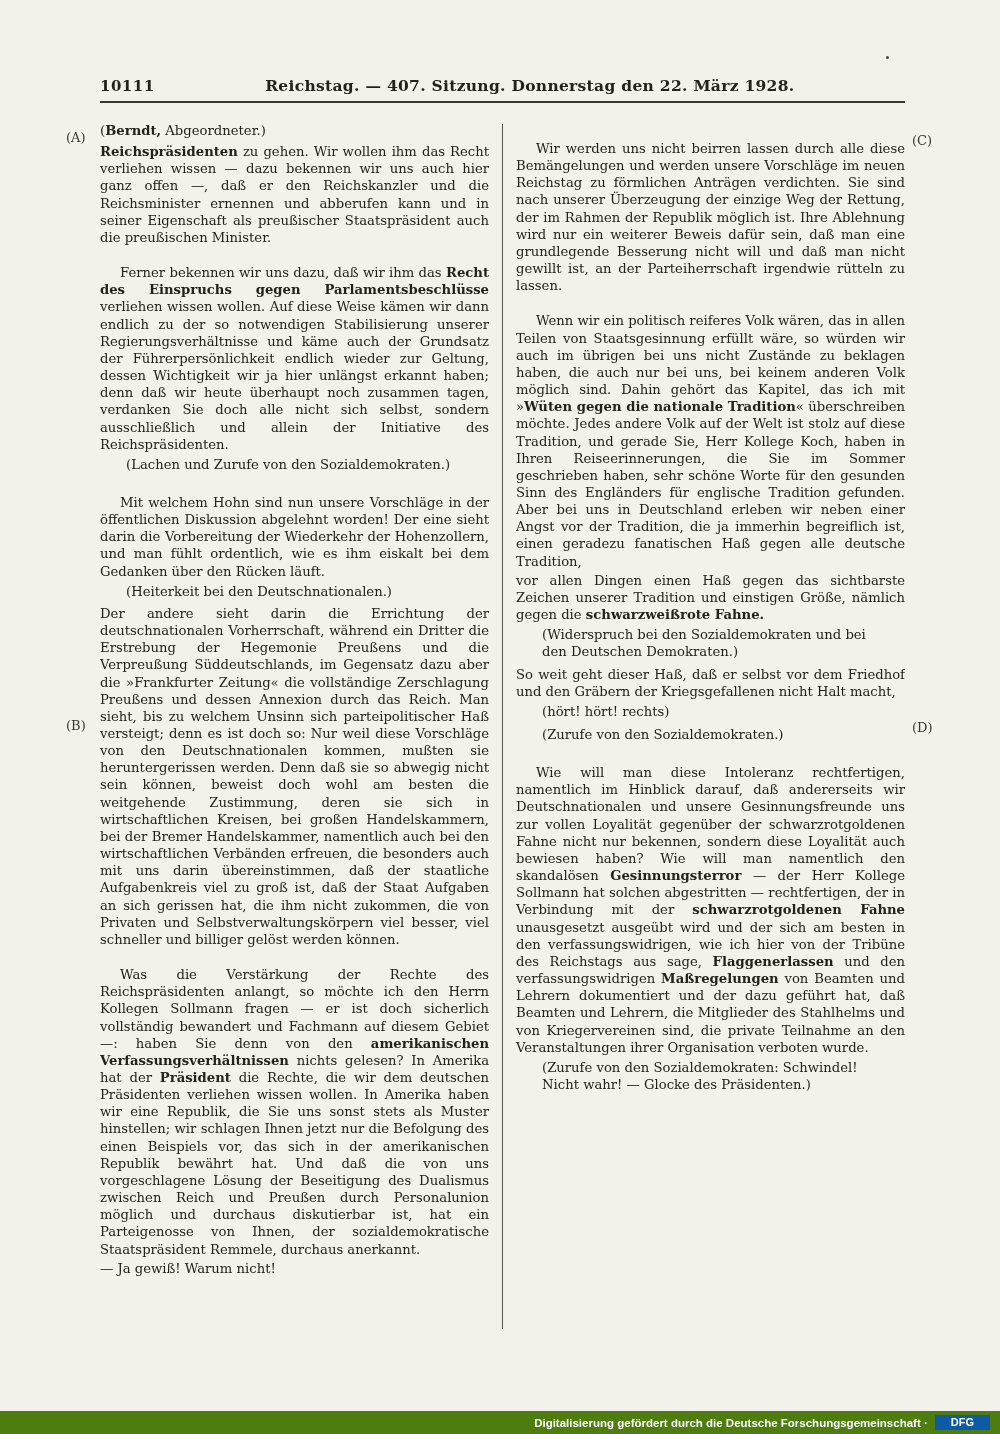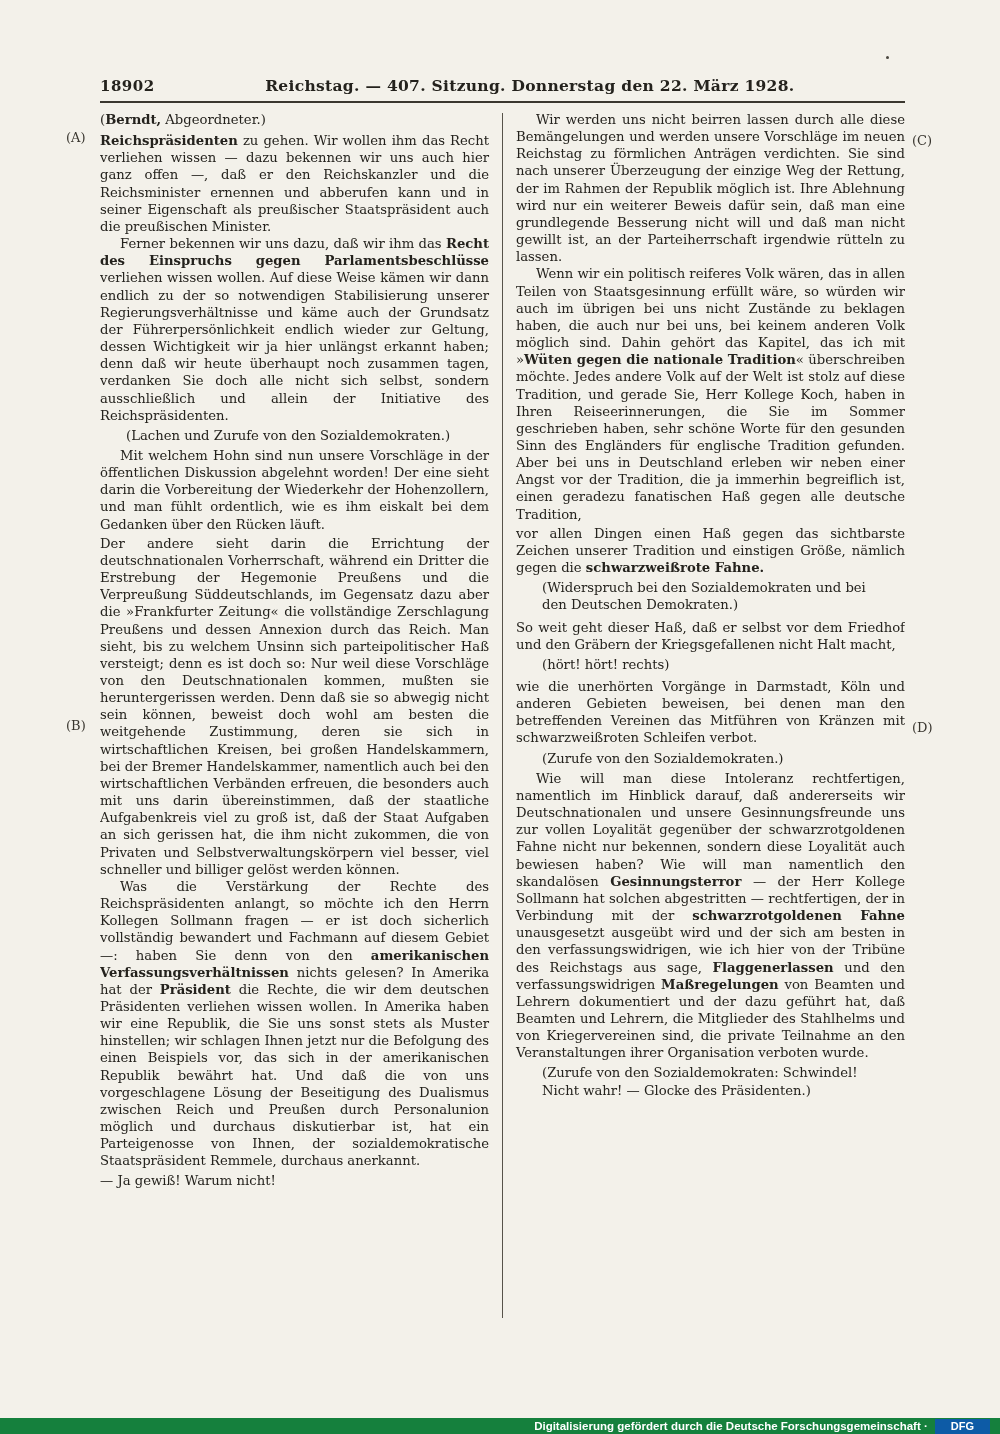--- a/index.html
+++ b/index.html
@@ -21,38 +21,38 @@
   }
   .pagenum { font-size: 15px; letter-spacing: 0.5px; }
   .title { flex: 1; text-align: center; font-size: 15.5px; letter-spacing: 0.3px; }
   .header-rule {
     position: absolute;
     top: 101px; left: 100px; width: 805px;
     border-top: 2px solid #3a372f;
   }
   .columns {
     position: absolute;
-    top: 111px; left: 100px; width: 805px; height: 1290px;
+    top: 122px; left: 100px; width: 805px; height: 1290px;
     display: flex;
     overflow: hidden;
   }
   .col {
     flex: 1;
     text-align: justify;
     font-size: 13.2px;
     line-height: 1.3;
   }
   .col-divider {
     width: 1px;
     height: 1205px;
     background: #57534a;
     margin: 2px 13px 0 13px;
   }
   .blk { margin: 0; padding: 0; }
-  .para  { text-indent: 20px; margin-top: 0; }
+  .para  { text-indent: 20px; margin-top: 18px; }
   .flush { margin-top: 2px; }
   .speaker { margin-bottom: 4px; }
   .stage { text-align: left; padding: 3px 26px 3px 26px; text-indent: 0; }
   .b { font-weight: 700; }
   .marker {
     position: absolute;
     font-size: 13px;
     color: #38352e;
   }
   .m-a { left: 66px; top: 130px; }
@@ -62,22 +62,22 @@
   .speck {
     position: absolute;
     left: 886px; top: 56px;
     width: 3px; height: 3px;
     background: #4a473f;
     border-radius: 50%;
   }
   .footer-bar {
     position: absolute;
     left: 0; right: 0; bottom: 0;
-    height: 16px;
-    background: #15803d;
+    height: 23px;
+    background: #4d7c0f;
     display: flex;
     align-items: center;
     justify-content: flex-end;
     padding-right: 10px;
     box-sizing: border-box;
     font-family: "Liberation Sans", sans-serif;
   }
   .credit { color: #ffffff; font-size: 11.5px; font-weight: 700; }
   .dfg-badge {
     display: inline-block;
@@ -89,52 +89,52 @@
     padding: 2px 16px;
     line-height: 1;
   }
 </style>
 </head>
 <body>
 
 <div class="sheet">
 
   <div class="header">
-    <span class="pagenum">18902</span>
+    <span class="pagenum">10111</span>
     <span class="title">Reichstag. — 407. Sitzung. Donnerstag den 22. März 1928.</span>
   </div>
   <div class="header-rule"></div>
 
   <div class="speck"></div>
 
   <div class="marker m-a">(A)</div>
   <div class="marker m-b">(B)</div>
   <div class="marker m-c">(C)</div>
   <div class="marker m-d">(D)</div>
 
   <div class="columns">
     <div class="col">
         <p class="blk speaker"><span>(</span><span class="b">Berndt,</span><span> Abgeordneter.)</span></p>
         <p class="blk flush"><span class="b">Reichspräsidenten</span><span> zu gehen. Wir wollen ihm das Recht verliehen wissen — dazu bekennen wir uns auch hier ganz offen —, daß er den Reichskanzler und die Reichsminister ernennen und abberufen kann und in seiner Eigenschaft als preußischer Staatspräsident auch die preußischen Minister.</span></p>
         <p class="blk para"><span>Ferner bekennen wir uns dazu, daß wir ihm das </span><span class="b">Recht des Einspruchs gegen Parlamentsbeschlüsse</span><span> verliehen wissen wollen. Auf diese Weise kämen wir dann endlich zu der so notwendigen Stabilisierung unserer Regierungsverhältnisse und käme auch der Grundsatz der Führerpersönlichkeit endlich wieder zur Geltung, dessen Wichtigkeit wir ja hier unlängst erkannt haben; denn daß wir heute überhaupt noch zusammen tagen, verdanken Sie doch alle nicht sich selbst, sondern ausschließlich und allein der Initiative des Reichspräsidenten.</span></p>
         <p class="blk stage"><span>(Lachen und Zurufe von den Sozialdemokraten.)</span></p>
         <p class="blk para"><span>Mit welchem Hohn sind nun unsere Vorschläge in der öffentlichen Diskussion abgelehnt worden! Der eine sieht darin die Vorbereitung der Wiederkehr der Hohenzollern, und man fühlt ordentlich, wie es ihm eiskalt bei dem Gedanken über den Rücken läuft.</span></p>
+        <p class="blk stage"><span>(Heiterkeit bei den Deutschnationalen.)</span></p>
         <p class="blk flush"><span>Der andere sieht darin die Errichtung der deutschnationalen Vorherrschaft, während ein Dritter die Erstrebung der Hegemonie Preußens und die Verpreußung Süddeutschlands, im Gegensatz dazu aber die »Frankfurter Zeitung« die vollständige Zerschlagung Preußens und dessen Annexion durch das Reich. Man sieht, bis zu welchem Unsinn sich parteipolitischer Haß versteigt; denn es ist doch so: Nur weil diese Vorschläge von den Deutschnationalen kommen, mußten sie heruntergerissen werden. Denn daß sie so abwegig nicht sein können, beweist doch wohl am besten die weitgehende Zustimmung, deren sie sich in wirtschaftlichen Kreisen, bei großen Handelskammern, bei der Bremer Handelskammer, namentlich auch bei den wirtschaftlichen Verbänden erfreuen, die besonders auch mit uns darin übereinstimmen, daß der staatliche Aufgabenkreis viel zu groß ist, daß der Staat Aufgaben an sich gerissen hat, die ihm nicht zukommen, die von Privaten und Selbstverwaltungskörpern viel besser, viel schneller und billiger gelöst werden können.</span></p>
         <p class="blk para"><span>Was die Verstärkung der Rechte des Reichspräsidenten anlangt, so möchte ich den Herrn Kollegen Sollmann fragen — er ist doch sicherlich vollständig bewandert und Fachmann auf diesem Gebiet —: haben Sie denn von den </span><span class="b">amerikanischen Verfassungsverhältnissen</span><span> nichts gelesen? In Amerika hat der </span><span class="b">Präsident</span><span> die Rechte, die wir dem deutschen Präsidenten verliehen wissen wollen. In Amerika haben wir eine Republik, die Sie uns sonst stets als Muster hinstellen; wir schlagen Ihnen jetzt nur die Befolgung des einen Beispiels vor, das sich in der amerikanischen Republik bewährt hat. Und daß die von uns vorgeschlagene Lösung der Beseitigung des Dualismus zwischen Reich und Preußen durch Personalunion möglich und durchaus diskutierbar ist, hat ein Parteigenosse von Ihnen, der sozialdemokratische Staatspräsident Remmele, durchaus anerkannt.</span></p>
         <p class="blk flush"><span>— Ja gewiß! Warum nicht!</span></p>
       </div>
     <div class="col-divider"></div>
     <div class="col">
         <p class="blk para"><span>Wir werden uns nicht beirren lassen durch alle diese Bemängelungen und werden unsere Vorschläge im neuen Reichstag zu förmlichen Anträgen verdichten. Sie sind nach unserer Überzeugung der einzige Weg der Rettung, der im Rahmen der Republik möglich ist. Ihre Ablehnung wird nur ein weiterer Beweis dafür sein, daß man eine grundlegende Besserung nicht will und daß man nicht gewillt ist, an der Parteiherrschaft irgendwie rütteln zu lassen.</span></p>
         <p class="blk para"><span>Wenn wir ein politisch reiferes Volk wären, das in allen Teilen von Staatsgesinnung erfüllt wäre, so würden wir auch im übrigen bei uns nicht Zustände zu beklagen haben, die auch nur bei uns, bei keinem anderen Volk möglich sind. Dahin gehört das Kapitel, das ich mit »</span><span class="b">Wüten gegen die nationale Tradition</span><span>« überschreiben möchte. Jedes andere Volk auf der Welt ist stolz auf diese Tradition, und gerade Sie, Herr Kollege Koch, haben in Ihren Reiseerinnerungen, die Sie im Sommer geschrieben haben, sehr schöne Worte für den gesunden Sinn des Engländers für englische Tradition gefunden. Aber bei uns in Deutschland erleben wir neben einer Angst vor der Tradition, die ja immerhin begreiflich ist, einen geradezu fanatischen Haß gegen alle deutsche Tradition,</span></p>
         <p class="blk flush"><span>vor allen Dingen einen Haß gegen das sichtbarste Zeichen unserer Tradition und einstigen Größe, nämlich gegen die </span><span class="b">schwarzweißrote Fahne.</span></p>
         <p class="blk stage"><span>(Widerspruch bei den Sozialdemokraten und bei den Deutschen Demokraten.)</span></p>
         <p class="blk flush"><span>So weit geht dieser Haß, daß er selbst vor dem Friedhof und den Gräbern der Kriegsgefallenen nicht Halt macht,</span></p>
         <p class="blk stage"><span>(hört! hört! rechts)</span></p>
-        <p class="blk flush"><span>wie die unerhörten Vorgänge in Darmstadt, Köln und anderen Gebieten beweisen, bei denen man den betreffenden Vereinen das Mitführen von Kränzen mit schwarzweißroten Schleifen verbot.</span></p>
         <p class="blk stage"><span>(Zurufe von den Sozialdemokraten.)</span></p>
         <p class="blk para"><span>Wie will man diese Intoleranz rechtfertigen, namentlich im Hinblick darauf, daß andererseits wir Deutschnationalen und unsere Gesinnungsfreunde uns zur vollen Loyalität gegenüber der schwarzrotgoldenen Fahne nicht nur bekennen, sondern diese Loyalität auch bewiesen haben? Wie will man namentlich den skandalösen </span><span class="b">Gesinnungsterror</span><span> — der Herr Kollege Sollmann hat solchen abgestritten — rechtfertigen, der in Verbindung mit der </span><span class="b">schwarzrotgoldenen Fahne</span><span> unausgesetzt ausgeübt wird und der sich am besten in den verfassungswidrigen, wie ich hier von der Tribüne des Reichstags aus sage, </span><span class="b">Flaggenerlassen</span><span> und den verfassungswidrigen </span><span class="b">Maßregelungen</span><span> von Beamten und Lehrern dokumentiert und der dazu geführt hat, daß Beamten und Lehrern, die Mitglieder des Stahlhelms und von Kriegervereinen sind, die private Teilnahme an den Veranstaltungen ihrer Organisation verboten wurde.</span></p>
         <p class="blk stage"><span>(Zurufe von den Sozialdemokraten: Schwindel! Nicht wahr! — Glocke des Präsidenten.)</span></p>
       </div>
   </div>
 
   <div class="footer-bar">
     <span class="credit">Digitalisierung gefördert durch die Deutsche Forschungsgemeinschaft ·</span>
     <span class="dfg-badge">DFG</span>
   </div>

